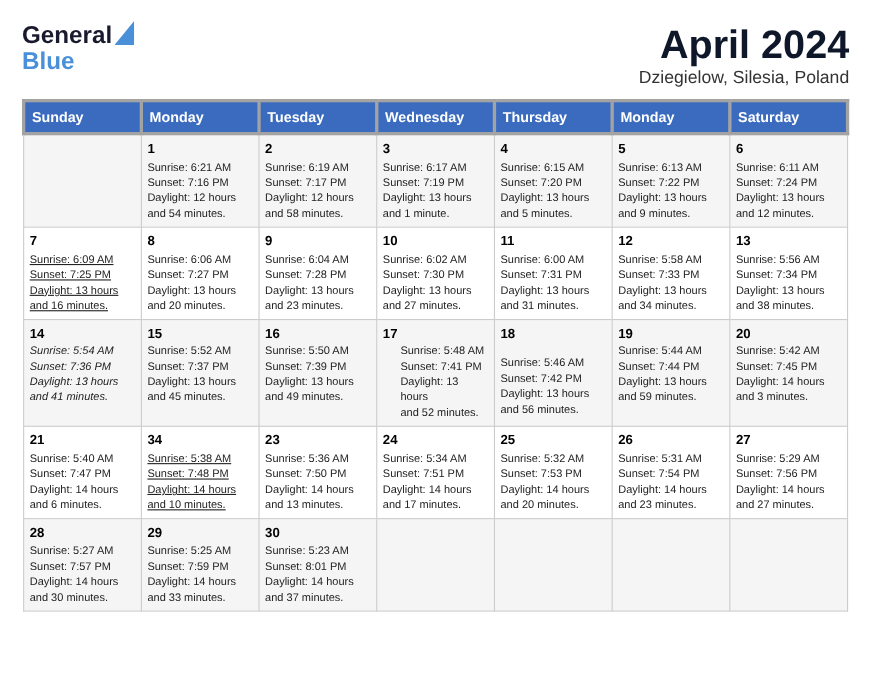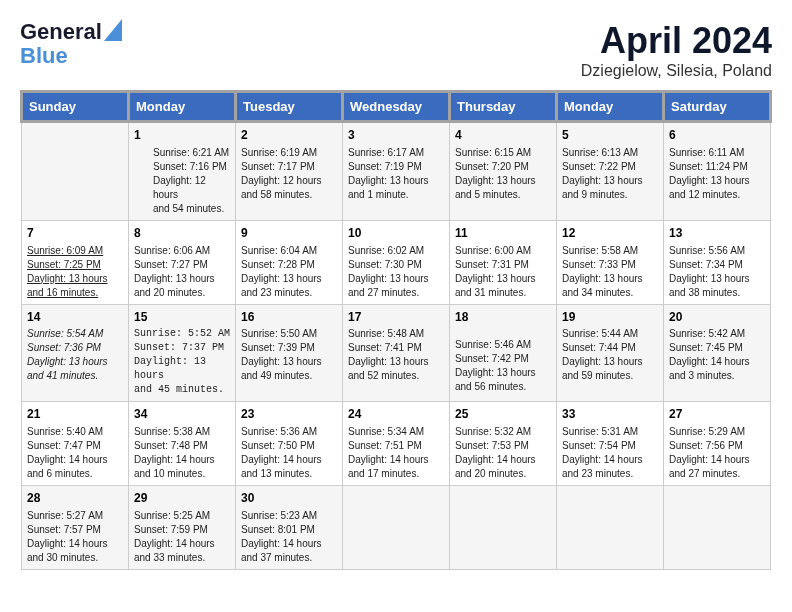--- a/index.html
+++ b/index.html
@@ -110,21 +110,21 @@
         <th>Thursday</th>
         <th>Monday</th>
         <th>Saturday</th>
       </tr>
   </thead>
   <tbody id="calendar-body">
   <tr>
         <td class="empty-cell"></td>
         <td>
           <div class="day-number">1</div>
-          <div class="cell-info" style="white-space: pre-line; margin-left: 19px;">Sunrise: 6:21 AM
+          <div class="cell-info" style="white-space: pre-line;">Sunrise: 6:21 AM
 Sunset: 7:16 PM
 Daylight: 12 hours
 and 54 minutes.</div>
         </td>
         <td>
           <div class="day-number">2</div>
           <div class="cell-info" style="white-space: pre-line;">Sunrise: 6:19 AM
 Sunset: 7:17 PM
 Daylight: 12 hours
 and 58 minutes.</div>
@@ -146,21 +146,21 @@
         <td>
           <div class="day-number">5</div>
           <div class="cell-info" style="white-space: pre-line;">Sunrise: 6:13 AM
 Sunset: 7:22 PM
 Daylight: 13 hours
 and 9 minutes.</div>
         </td>
         <td>
           <div class="day-number">6</div>
           <div class="cell-info" style="white-space: pre-line;">Sunrise: 6:11 AM
-Sunset: 11:24 PM
+Sunset: 7:24 PM
 Daylight: 13 hours
 and 12 minutes.</div>
         </td>
       </tr>
       <tr>
         <td>
           <div class="day-number">7</div>
           <div class="cell-info" style="white-space: pre-line; text-decoration: underline;">Sunrise: 6:09 AM
 Sunset: 7:25 PM
 Daylight: 13 hours
@@ -212,35 +212,35 @@
       <tr>
         <td>
           <div class="day-number">14</div>
           <div class="cell-info" style="white-space: pre-line; font-style: italic;">Sunrise: 5:54 AM
 Sunset: 7:36 PM
 Daylight: 13 hours
 and 41 minutes.</div>
         </td>
         <td>
           <div class="day-number">15</div>
-          <div class="cell-info" style="white-space: pre-line; font-family: Liberation Mono, monospace;">Sunrise: 5:52 AM
+          <div class="cell-info" style="white-space: pre-line;">Sunrise: 5:52 AM
 Sunset: 7:37 PM
 Daylight: 13 hours
 and 45 minutes.</div>
         </td>
         <td>
           <div class="day-number">16</div>
           <div class="cell-info" style="white-space: pre-line;">Sunrise: 5:50 AM
 Sunset: 7:39 PM
 Daylight: 13 hours
 and 49 minutes.</div>
         </td>
         <td>
           <div class="day-number">17</div>
-          <div class="cell-info" style="white-space: pre-line;">Sunrise: 5:48 AM
+          <div class="cell-info" style="white-space: pre-line; margin-left: 16px;">Sunrise: 5:48 AM
 Sunset: 7:41 PM
 Daylight: 13 hours
 and 52 minutes.</div>
         </td>
         <td>
           <div class="day-number">18</div>
           <div class="cell-info" style="white-space: pre-line; margin-top: 13px;">Sunrise: 5:46 AM
 Sunset: 7:42 PM
 Daylight: 13 hours
 and 56 minutes.</div>
@@ -263,21 +263,21 @@
       <tr>
         <td>
           <div class="day-number">21</div>
           <div class="cell-info" style="white-space: pre-line;">Sunrise: 5:40 AM
 Sunset: 7:47 PM
 Daylight: 14 hours
 and 6 minutes.</div>
         </td>
         <td>
           <div class="day-number">34</div>
-          <div class="cell-info" style="white-space: pre-line;">Sunrise: 5:38 AM
+          <div class="cell-info" style="white-space: pre-line; text-decoration: underline;">Sunrise: 5:38 AM
 Sunset: 7:48 PM
 Daylight: 14 hours
 and 10 minutes.</div>
         </td>
         <td>
           <div class="day-number">23</div>
           <div class="cell-info" style="white-space: pre-line;">Sunrise: 5:36 AM
 Sunset: 7:50 PM
 Daylight: 14 hours
 and 13 minutes.</div>
@@ -290,21 +290,21 @@
 and 17 minutes.</div>
         </td>
         <td>
           <div class="day-number">25</div>
           <div class="cell-info" style="white-space: pre-line;">Sunrise: 5:32 AM
 Sunset: 7:53 PM
 Daylight: 14 hours
 and 20 minutes.</div>
         </td>
         <td>
-          <div class="day-number">33</div>
+          <div class="day-number">26</div>
           <div class="cell-info" style="white-space: pre-line;">Sunrise: 5:31 AM
 Sunset: 7:54 PM
 Daylight: 14 hours
 and 23 minutes.</div>
         </td>
         <td>
           <div class="day-number">27</div>
           <div class="cell-info" style="white-space: pre-line;">Sunrise: 5:29 AM
 Sunset: 7:56 PM
 Daylight: 14 hours

